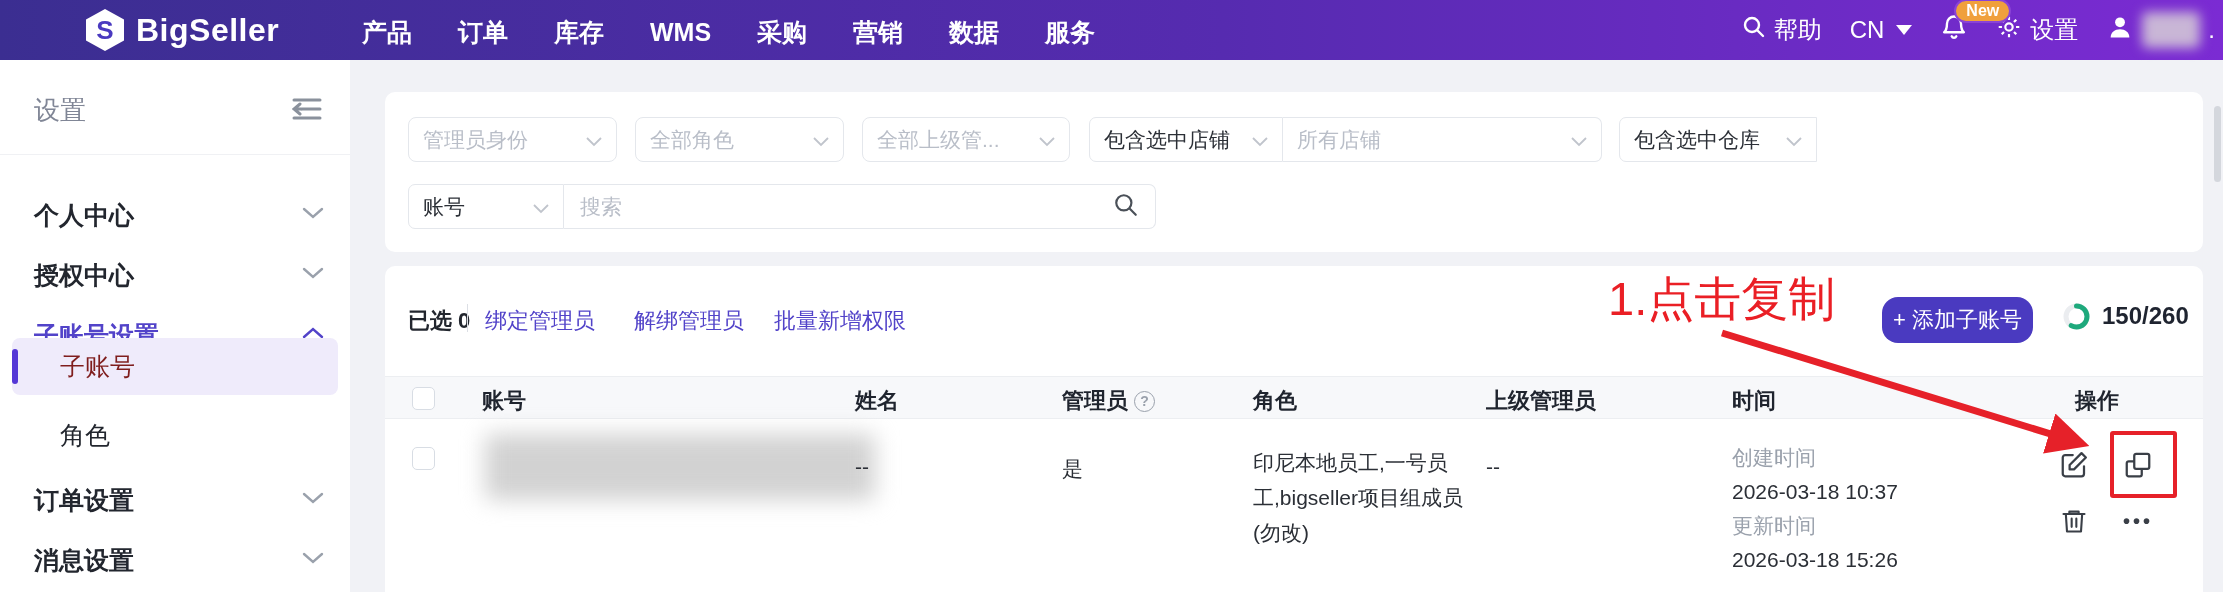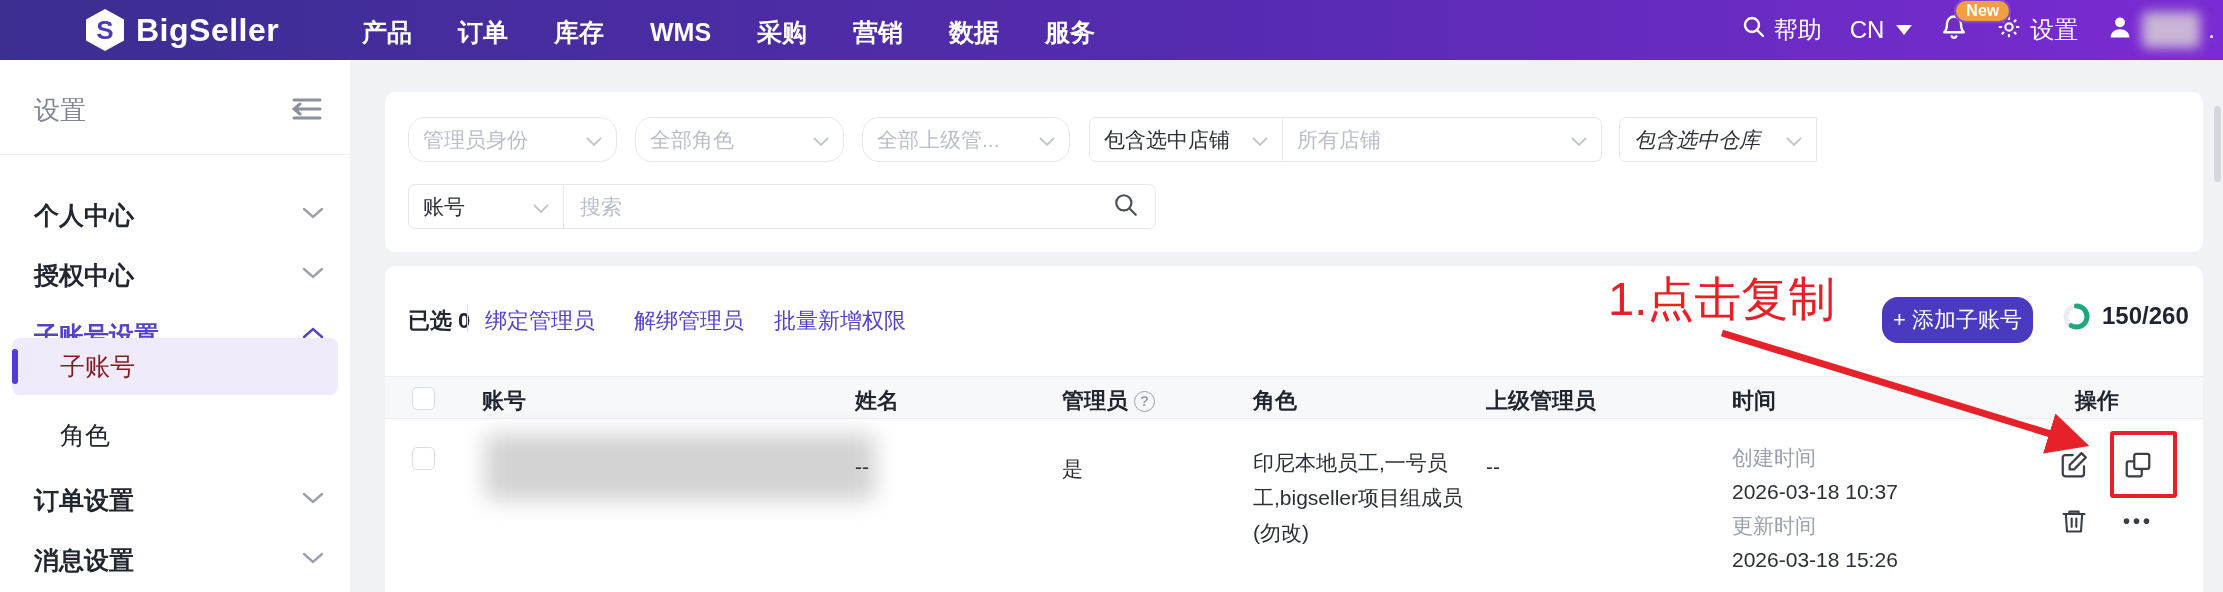--- a/index.html
+++ b/index.html
@@ -42,21 +42,21 @@
     display:flex; align-items:center; cursor:pointer; }
   .s-selected .bar { position:absolute; left:0; top:11px; width:6px; height:35px; background:#5538d6; border-radius:3px; }
   .s-selected .lbl { margin-left:48px; font-size:25px; color:#7f1d1d; }
 
   
   .card { position:absolute; background:#fff; border-radius:10px; }
   .card1 { left:385px; top:92px; width:1818px; height:160px; }
   .card2 { left:385px; top:266px; width:1818px; height:340px; }
 
   
-  .dd { position:absolute; height:45px; border:1px solid #e4e7ec; border-radius:17px; background:#fff;
+  .dd { position:absolute; height:45px; border:1px solid #e4e7ec; border-radius:8px; background:#fff;
     display:flex; align-items:center; justify-content:space-between; padding:0 14px; font-size:21px; cursor:pointer; }
   .dd .val { color:#2b2f36; }
   .dd .ph  { color:#b9bec8; }
   .dd.join-l { border-radius:7px 0 0 7px; }
   .dd.join-r { border-radius:0 7px 7px 0; border-left:none; }
   .chev-sm { flex:0 0 auto; margin-left:10px; }
   .search-box { position:absolute; height:45px; border:1px solid #e4e7ec; border-left:none;
     border-radius:0 7px 7px 0; display:flex; align-items:center; padding:0 16px; }
   .search-box input { flex:1; border:none; outline:none; font-size:21px; color:#15803d;
     font-family:"Liberation Sans",sans-serif; }
@@ -239,21 +239,21 @@
       <span class="chev-sm"><svg width="16" height="11" viewBox="0 0 16 11" fill="none" stroke="#c0c4cc" stroke-width="1.8">
             <polyline points="1,2 8,9 15,2"></polyline>
           </svg></span>
     </div>
     <div class="dd join-r" style="left:898px; top:25px; width:319px;">
       <span class="ph">所有店铺</span>
       <span class="chev-sm"><svg width="16" height="11" viewBox="0 0 16 11" fill="none" stroke="#c0c4cc" stroke-width="1.8">
             <polyline points="1,2 8,9 15,2"></polyline>
           </svg></span>
     </div>
-    <div class="dd join-l" style="left:1234px; top:25px; width:198px;font-style:italic;">
+    <div class="dd join-l" style="left:1234px; top:25px; width:198px;">
       <span class="val">包含选中仓库</span>
       <span class="chev-sm"><svg width="16" height="11" viewBox="0 0 16 11" fill="none" stroke="#c0c4cc" stroke-width="1.8">
             <polyline points="1,2 8,9 15,2"></polyline>
           </svg></span>
     </div>
 
     <div class="dd join-l" style="left:23px; top:92px; width:156px;">
       <span class="val">账号</span>
       <span class="chev-sm"><svg width="16" height="11" viewBox="0 0 16 11" fill="none" stroke="#c0c4cc" stroke-width="1.8">
             <polyline points="1,2 8,9 15,2"></polyline>

